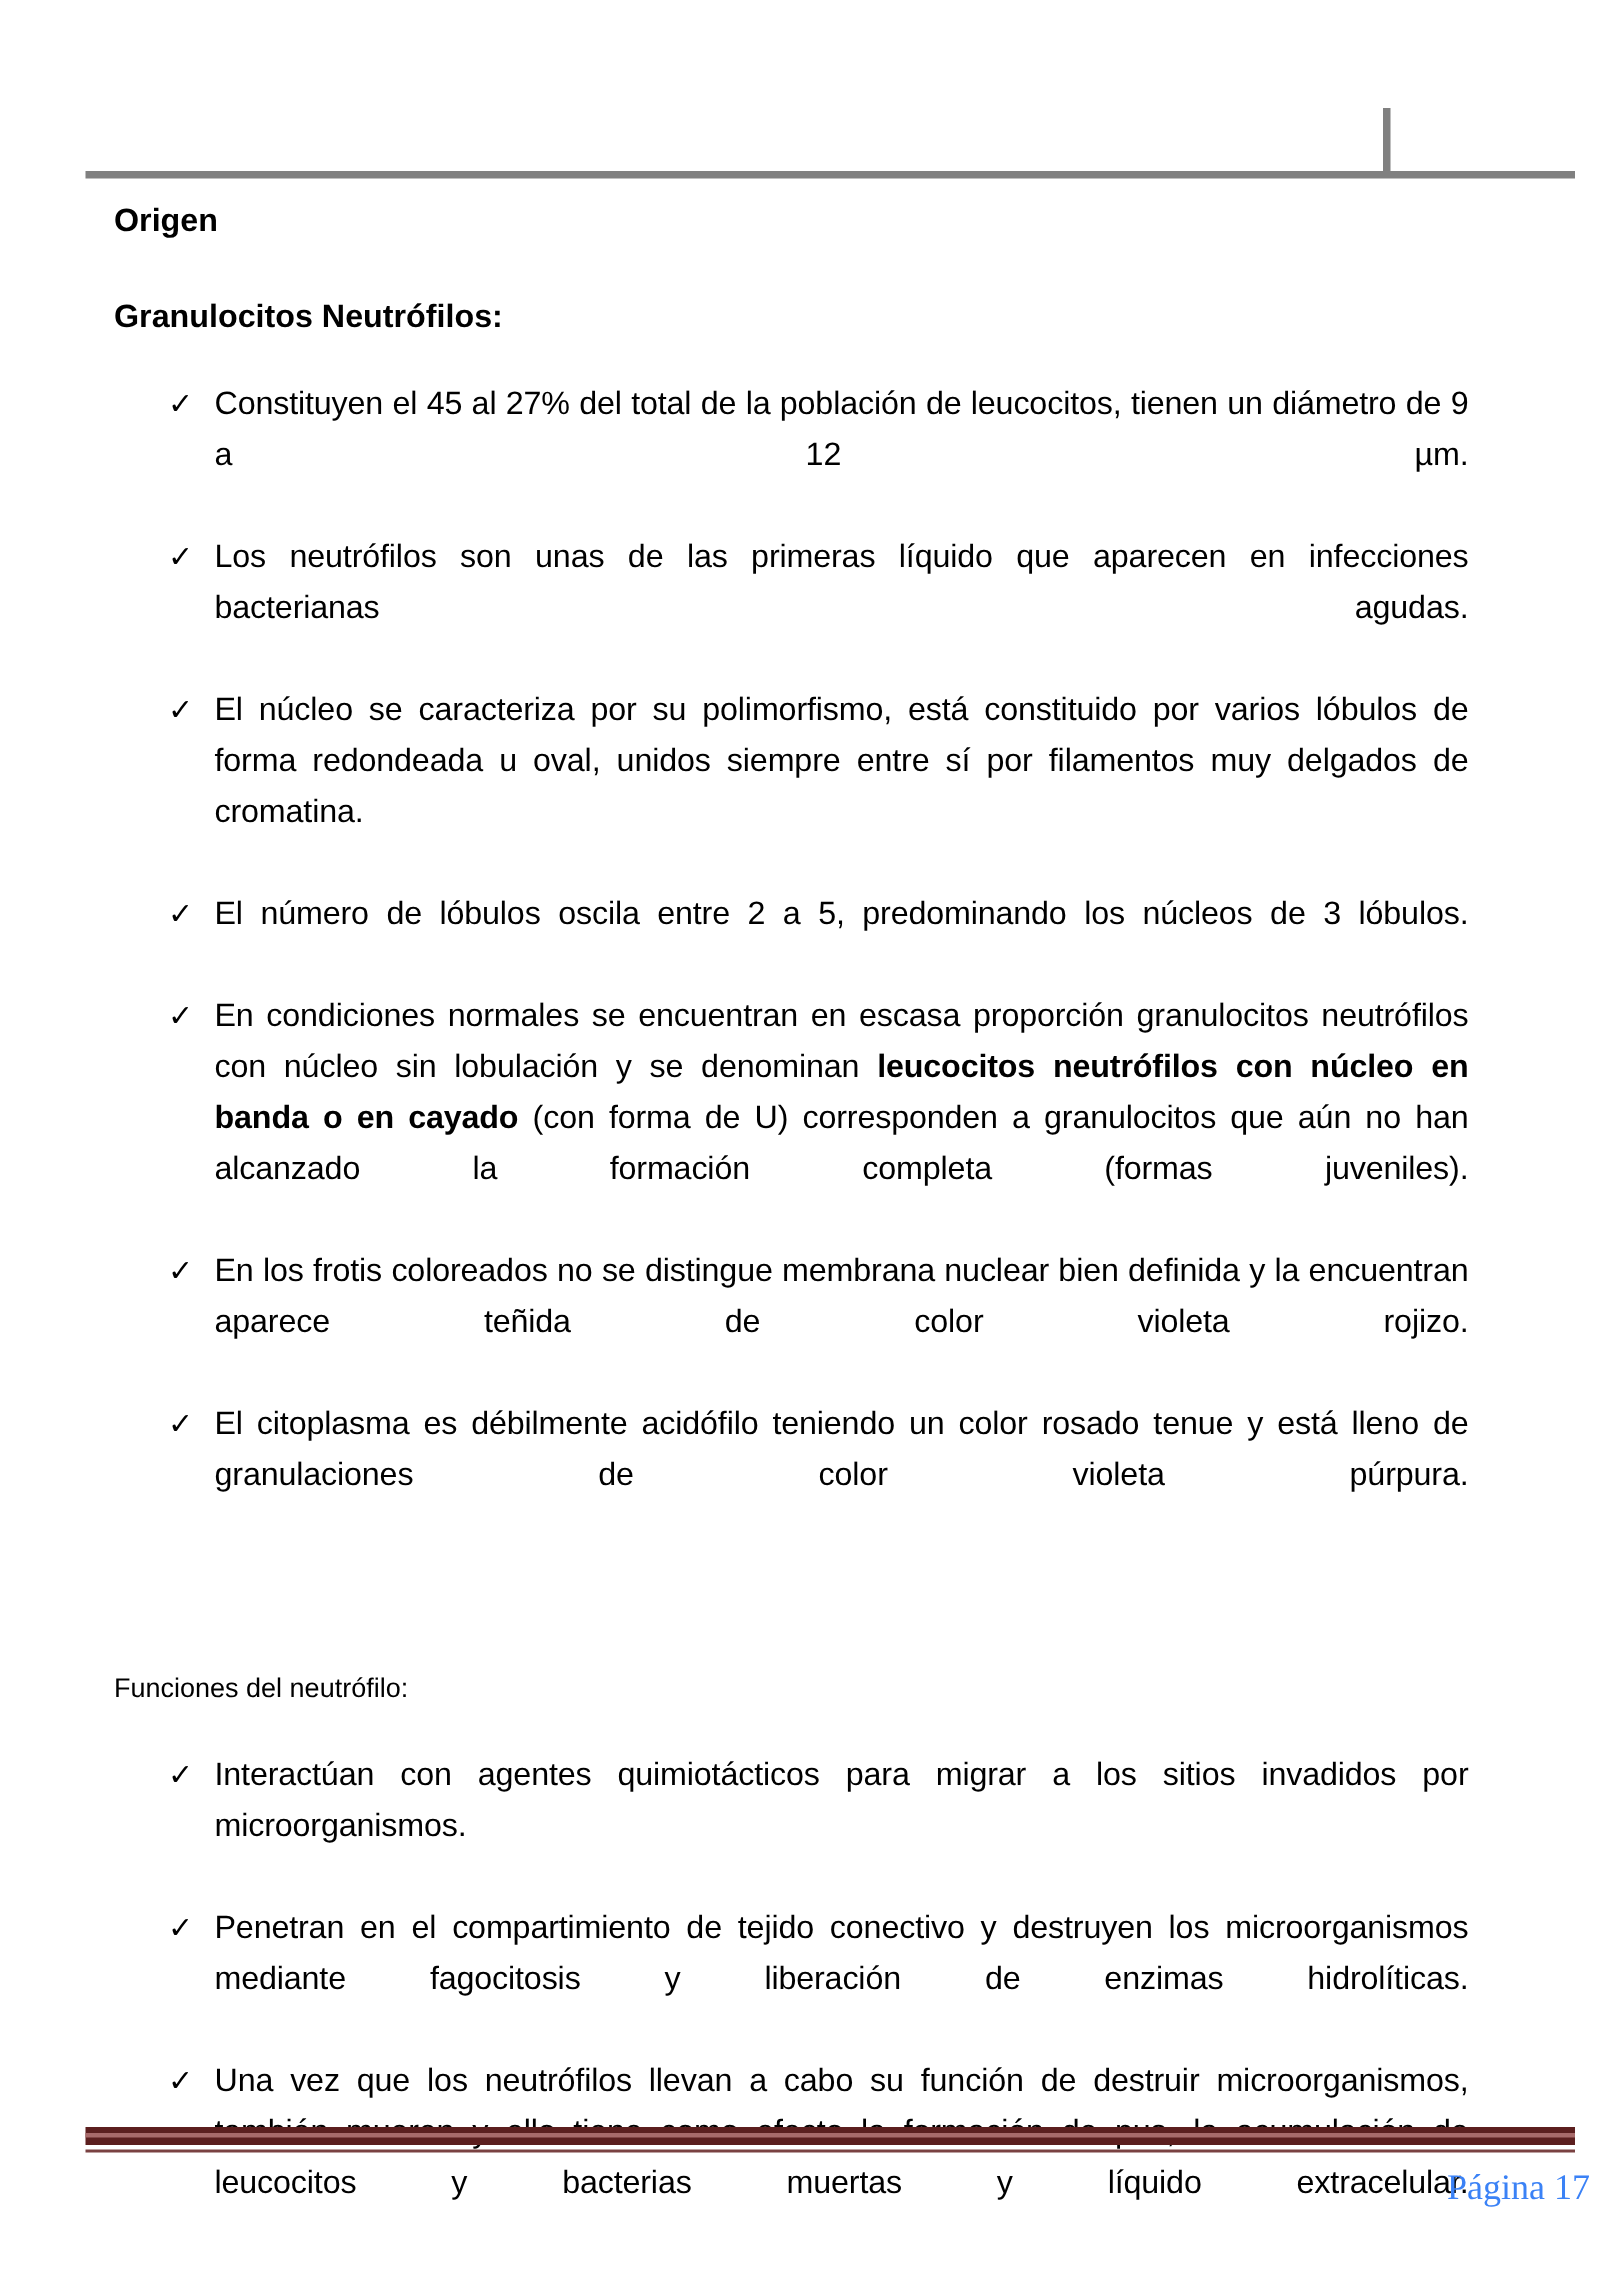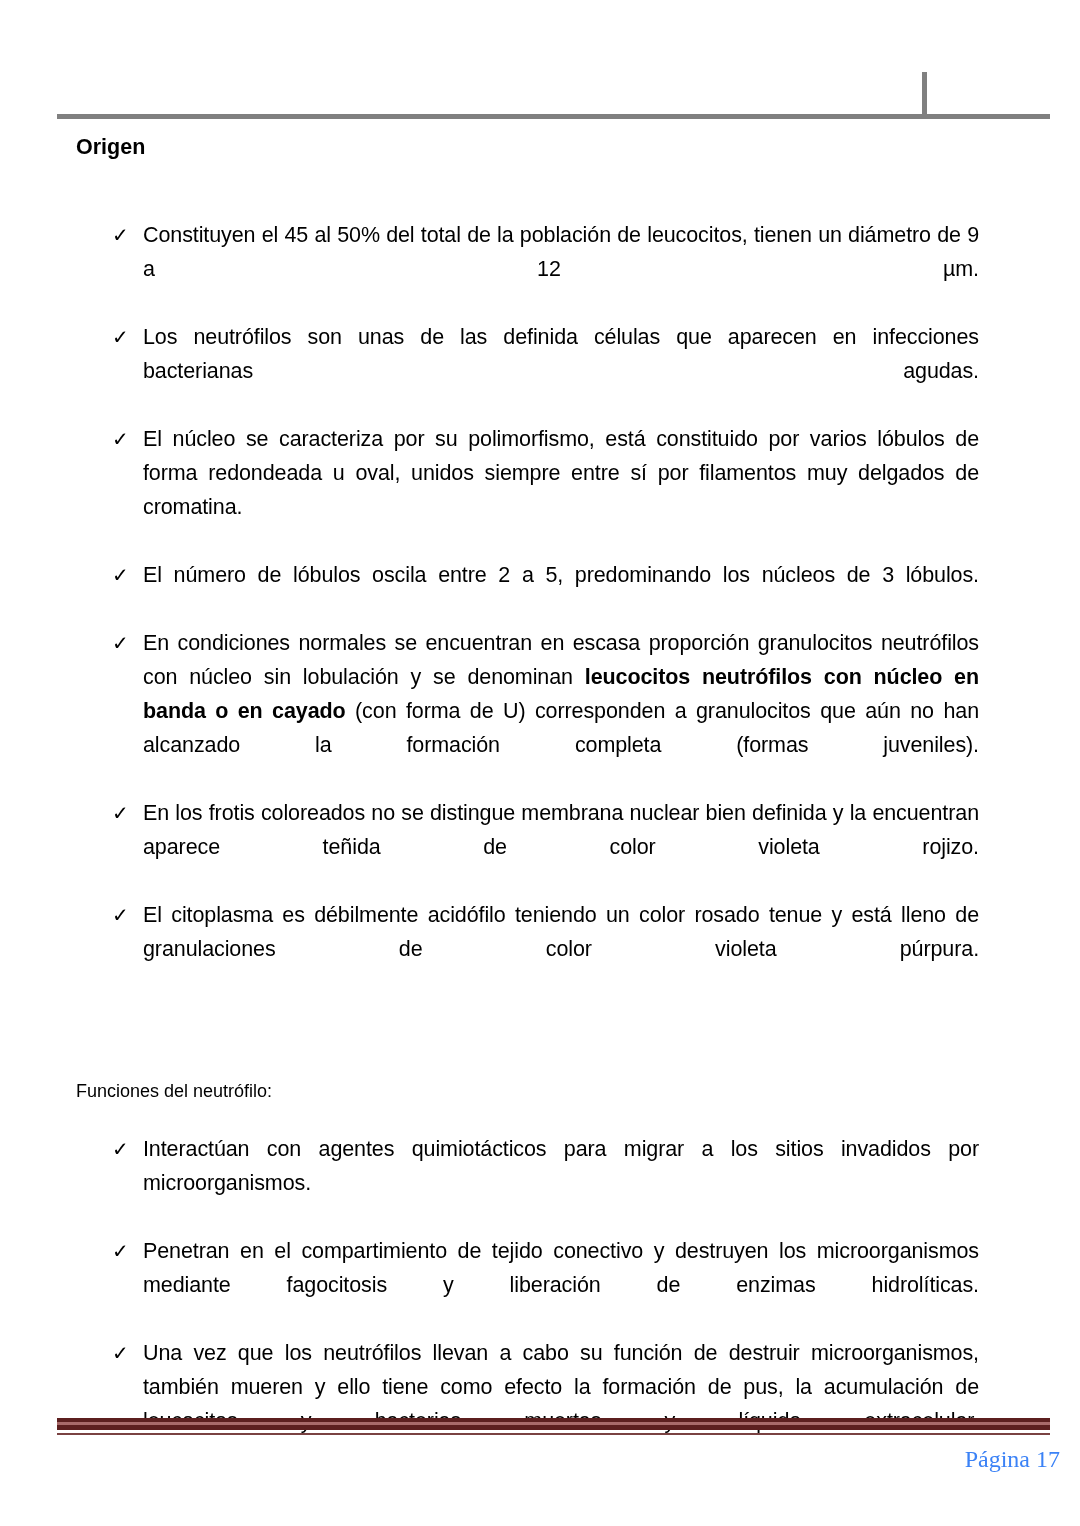--- a/index.html
+++ b/index.html
@@ -168,31 +168,32 @@
     <div class="header-rule"></div>
     <div class="header-tick"></div>
   </div>
 
   <div class="content">
 
     <div class="sec-head">Origen</div>
 
     <div class="gap-md"></div>
 
+    <div class="sec-head">Granulocitos Neutrófilos:</div>
 
     <div class="gap-sm"></div>
 
     <ul class="checklist">
       <li>
         <span class="tick">✓</span>
-        <span class="txt"><span>Constituyen el 45 al 50% del total de la población de leucocitos, tienen un diámetro de 9 a 12 µm.</span></span>
-      </li>
-      <li>
-        <span class="tick">✓</span>
-        <span class="txt"><span>Los neutrófilos son unas de las definida células que aparecen en infecciones bacterianas agudas.</span></span>
+        <span class="txt"><span>Constituyen el 45 al 27% del total de la población de leucocitos, tienen un diámetro de 9 a 12 µm.</span></span>
+      </li>
+      <li>
+        <span class="tick">✓</span>
+        <span class="txt"><span>Los neutrófilos son unas de las primeras líquido que aparecen en infecciones bacterianas agudas.</span></span>
       </li>
       <li>
         <span class="tick">✓</span>
         <span class="txt"><span>El núcleo se caracteriza por su polimorfismo, está constituido por varios lóbulos de forma redondeada u oval, unidos siempre entre sí por filamentos muy delgados de cromatina.</span></span>
       </li>
       <li>
         <span class="tick">✓</span>
         <span class="txt"><span>El número de lóbulos oscila entre 2 a 5, predominando los núcleos de 3 lóbulos.</span></span>
       </li>
       <li>

